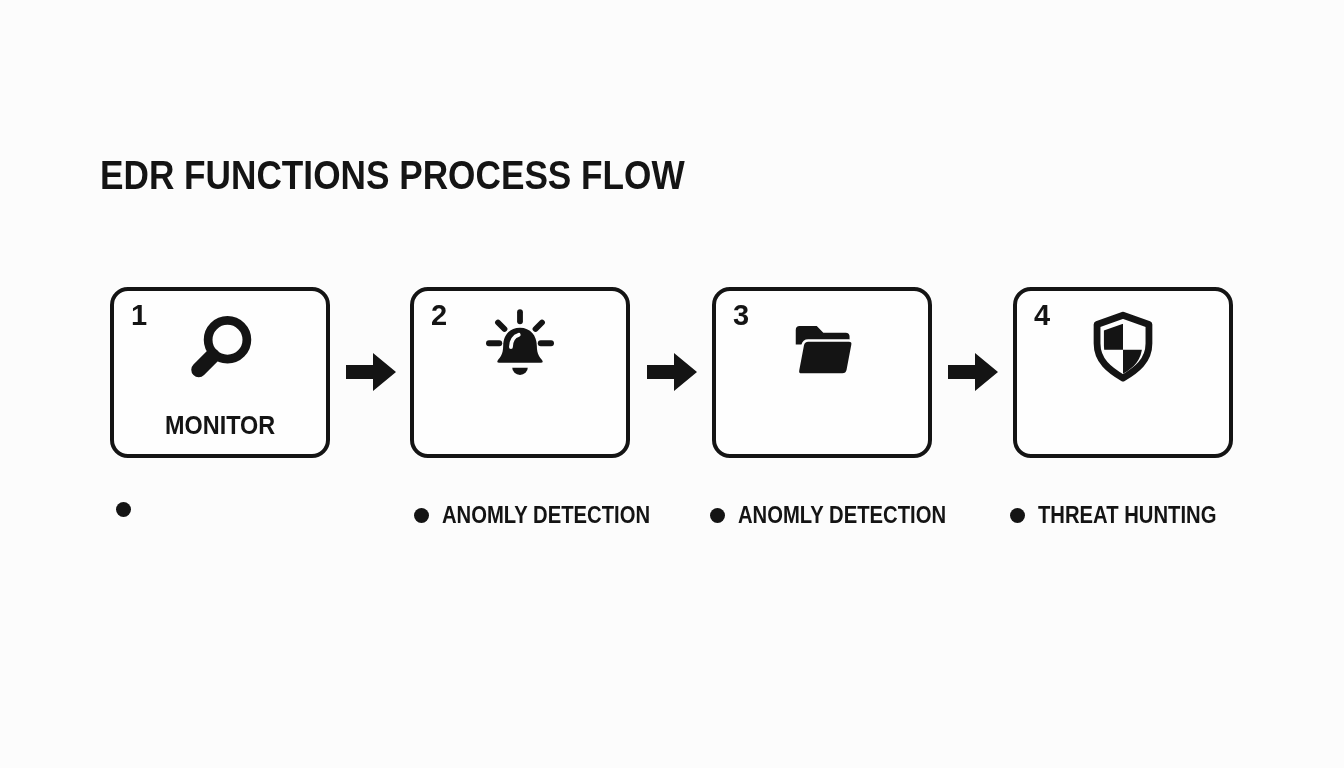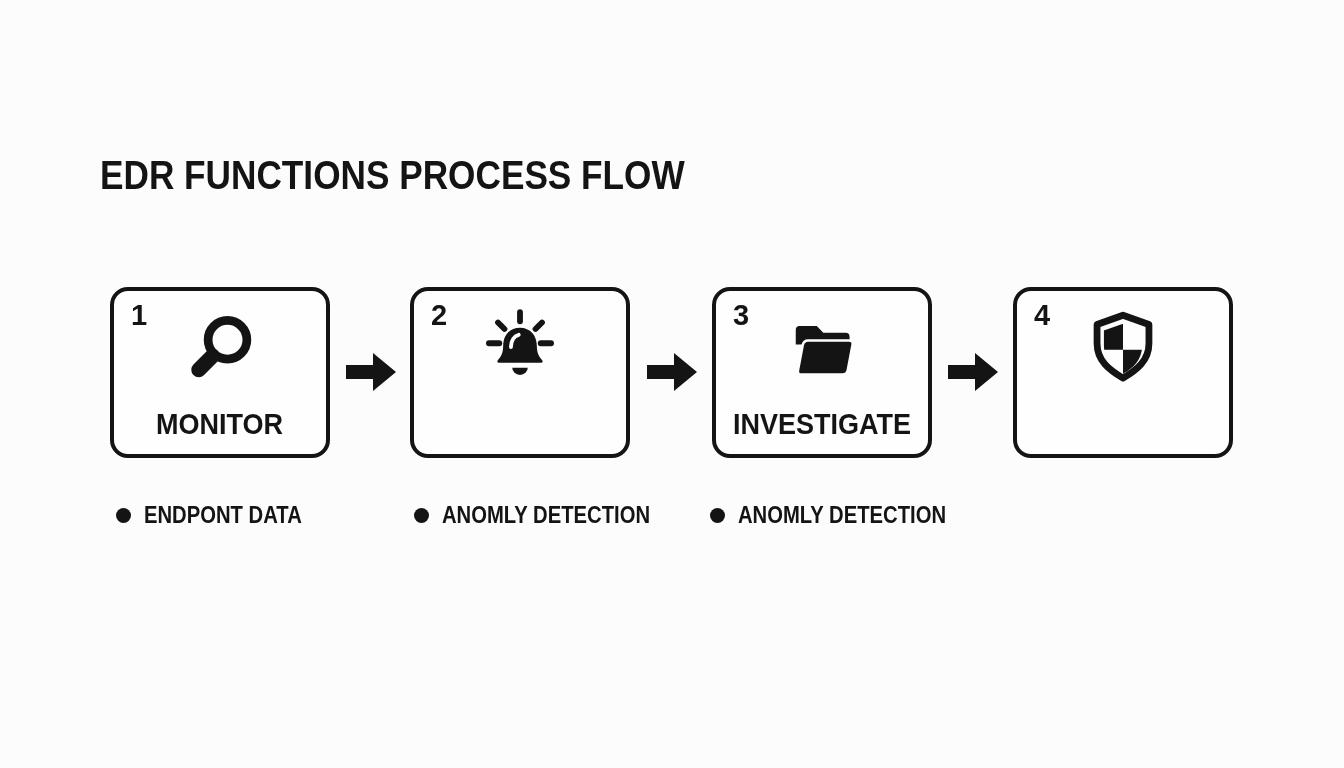--- a/index.html
+++ b/index.html
@@ -52,21 +52,21 @@
     top: 14px; left: 50%;
     transform: translateX(-50%);
     width: 86px; height: 92px;
     display: flex; align-items: center; justify-content: center;
   }
   .step-box .label {
     position: absolute;
     bottom: 13px; left: 0;
     width: 100%;
     text-align: center;
-    font-size: 30px;
+    font-size: 26px;
     font-weight: bold;
     letter-spacing: 0px;
     white-space: nowrap;
   }
 
   .flow-arrow {
     position: absolute;
     top: 345px;
     width: 54px; height: 54px;
   }
@@ -146,21 +146,20 @@
   <div class="step-box" style="left:712px;">
     <div class="num">3</div>
     <div class="icon-wrap">
       <svg width="84" height="84" viewBox="0 0 64 64">
 
         <path d="M12 16 q0 -3 3 -3 h13 l5 5 h17 q3 0 3 3 v6 h-41 z" fill="#141414"></path>
 
         <path d="M21.5 24 h31 q3.5 0 2.8 3.5 l-3.6 19 q-0.7 3.5 -4.2 3.5 h-31 q-3.5 0 -2.8 -3.5 l3.6 -19 q0.7 -3.5 4.2 -3.5 z" fill="#141414" stroke="#fefefe" stroke-width="2"></path>
       </svg>
     </div>
-    <div class="label"><span class="cx-c">INVESTIGATE</span></div>
   </div>
 
   <div class="flow-arrow" style="left:946px;">
     <svg width="54" height="54" viewBox="0 0 54 54">
       <polygon points="2,20 29,20 29,8 52,27 29,46 29,34 2,34" fill="#141414"></polygon>
     </svg>
   </div>
 
   <div class="step-box" style="left:1013px;">
     <div class="num">4</div>
@@ -175,24 +174,27 @@
         <g clip-path="url(#shieldClip)">
           <rect x="16" y="10" width="16" height="23" fill="#141414"></rect>
           <rect x="32" y="33" width="16" height="24" fill="#141414"></rect>
         </g>
       </svg>
     </div>
   </div>
 
   <div class="bullet-row" style="left:116px;">
     <div class="bullet-dot"></div>
-    <div class="bullet-text"><span class="cx">ENDPONT DATA</span></div>
   </div>
   <div class="bullet-row" style="left:414px;">
     <div class="bullet-dot"></div>
     <div class="bullet-text"><span class="cx">ANOMLY DETECTION</span></div>
   </div>
   <div class="bullet-row" style="left:710px;">
     <div class="bullet-dot"></div>
     <div class="bullet-text"><span class="cx">ANOMLY DETECTION</span></div>
   </div>
+  <div class="bullet-row" style="left:1010px;">
+    <div class="bullet-dot"></div>
+    <div class="bullet-text"><span class="cx">THREAT HUNTING</span></div>
+  </div>
 
 </div>
 
 </body></html>

